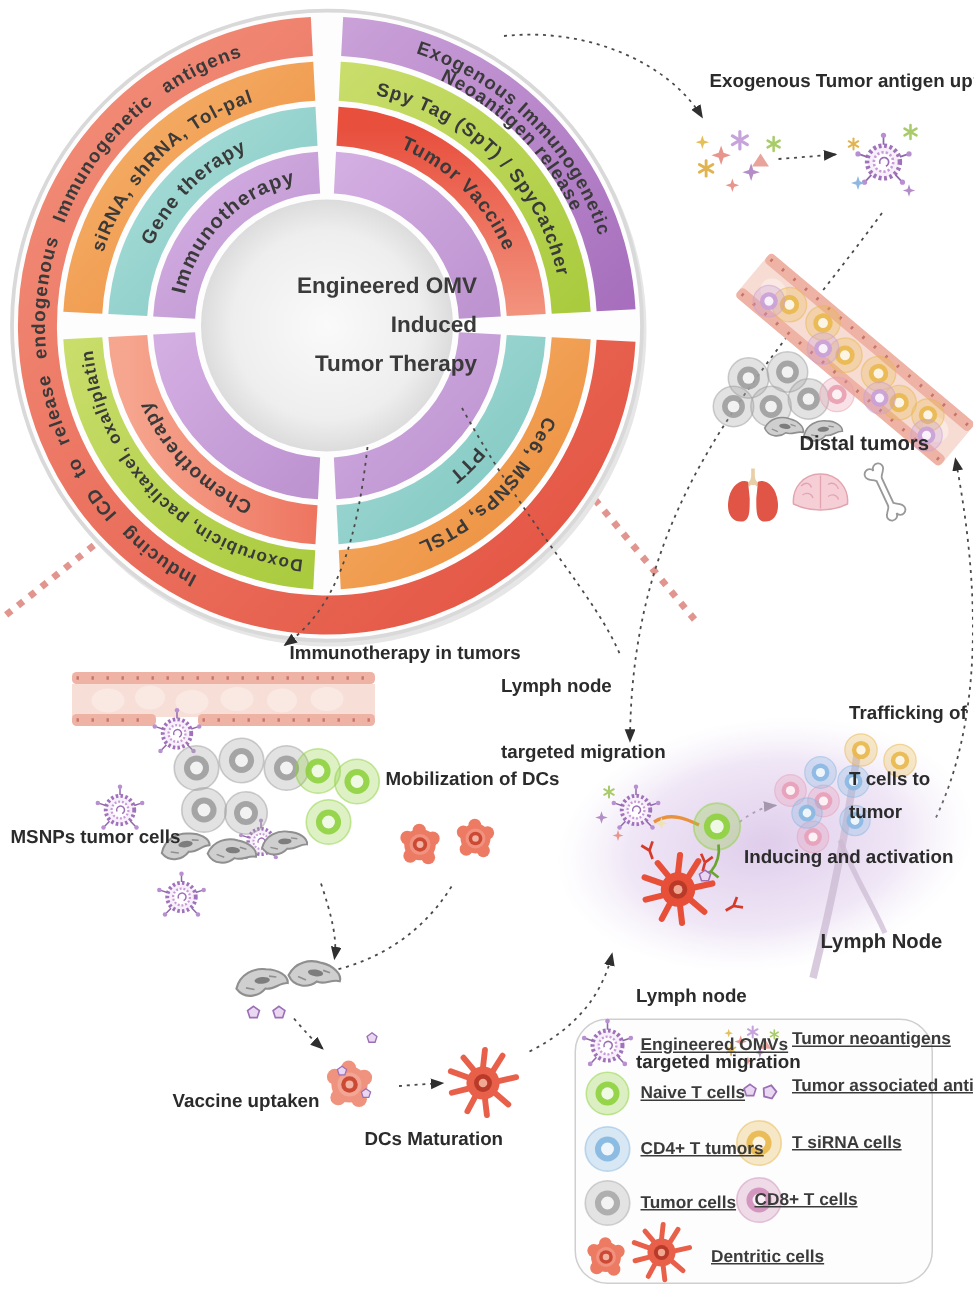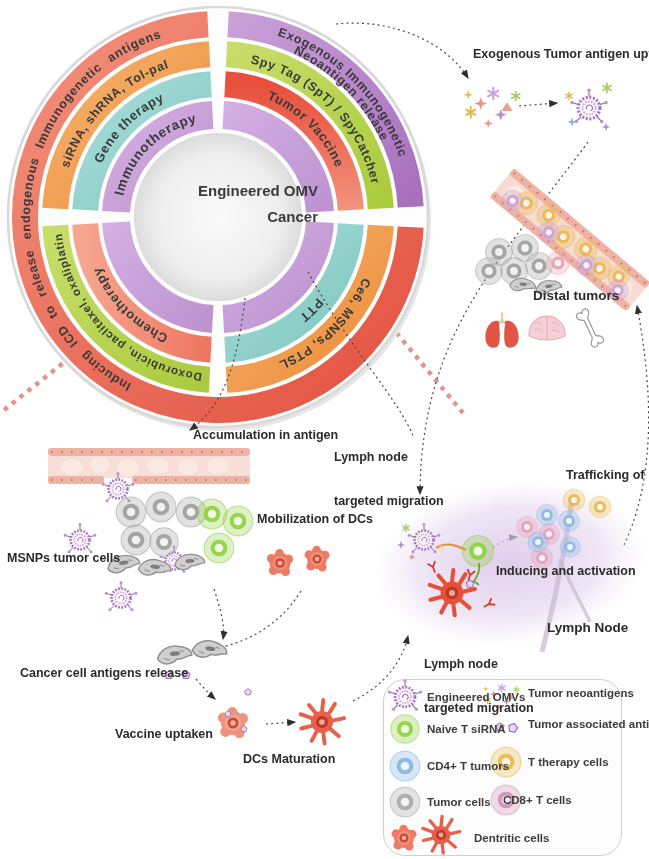--- a/index.html
+++ b/index.html
@@ -6,21 +6,21 @@
   .canvas{position:relative;width:649px;height:859px;background:#fff;overflow:hidden;
           font-family:"Liberation Sans",sans-serif;}
   .canvas svg{position:absolute;left:0;top:0;}
   .lbl{position:absolute;font-size:12.5px;font-weight:600;color:#2b2b2b;line-height:15px;white-space:nowrap;}
   .lbl.two{line-height:22px;white-space:pre-line;}
   .lbl.big{font-size:13.5px;}
   .center-text{position:absolute;left:118px;top:178px;width:200px;text-align:right;
                font-size:15px;line-height:26px;font-weight:600;color:#3a3a3a;}
   .legend-box{position:absolute;left:383px;top:679px;width:239px;height:177px;
               border:1.5px solid #cfcfcf;border-radius:22px;background:#fdfdfd;box-sizing:border-box;}
-  .leg-lbl{position:absolute;font-size:11.5px;font-weight:600;color:#3b3b3b;white-space:nowrap;}
+  .leg-lbl{position:absolute;font-size:11.5px;font-weight:600;color:#3b3b3b;white-space:nowrap;text-decoration:underline;}
   .ringtxt{font-family:"Liberation Sans",sans-serif;font-weight:600;fill:#3a3a3a;letter-spacing:0.7px;}
 </style>
 </head>
 <body>
 
 <div class="canvas">
 
   <div class="legend-box"></div>
 
   <svg width="649" height="859" viewBox="0 0 649 859">
@@ -416,48 +416,49 @@
       <use href="#neo" transform="translate(501,696) scale(0.8)"></use>
       <use href="#pent" transform="translate(500,727) scale(0.9)"></use>
       <use href="#pent" transform="translate(513,728) rotate(15)"></use>
       <use href="#cell" transform="translate(506,762) scale(1.1)" color="#e9b84c"></use>
       <use href="#cell" transform="translate(506,800) scale(1.1)" color="#cf8fba"></use>
     </g>
   </svg>
 
   <div class="center-text">
     <div>Engineered OMV</div>
-    <div>Cancer</div>
+    <div>Induced</div>
+    <div>Tumor Therapy</div>
   </div>
 
   <div class="lbl" style="left:473px;top:47px">Exogenous Tumor antigen uptaken</div>
   <div class="lbl big" style="left:533px;top:288px">Distal tumors</div>
-  <div class="lbl" style="left:193px;top:428px">Accumulation in antigen</div>
+  <div class="lbl" style="left:193px;top:428px">Immunotherapy in tumors</div>
   <div class="lbl two" style="left:334px;top:424px">
     <div>Lymph node</div>
     <div>targeted migration</div>
   </div>
   <div class="lbl two" style="left:566px;top:442px">
     <div>Trafficking of</div>
+    <div>T cells to tumor</div>
   </div>
   <div class="lbl" style="left:7px;top:551px">MSNPs tumor cells</div>
   <div class="lbl" style="left:257px;top:512px">Mobilization of DCs</div>
-  <div class="lbl" style="left:20px;top:666px">Cancer cell antigens release</div>
   <div class="lbl" style="left:115px;top:727px">Vaccine uptaken</div>
   <div class="lbl" style="left:243px;top:752px">DCs Maturation</div>
   <div class="lbl" style="left:496px;top:564px">Inducing and activation</div>
   <div class="lbl big" style="left:547px;top:620px">Lymph Node</div>
   <div class="lbl two" style="left:424px;top:631px">
     <div>Lymph node</div>
     <div>targeted migration</div>
   </div>
 
   <div class="leg-lbl" style="left:427px;top:691px">Engineered OMVs</div>
-  <div class="leg-lbl" style="left:427px;top:723px">Naive T siRNA</div>
+  <div class="leg-lbl" style="left:427px;top:723px">Naive T cells</div>
   <div class="leg-lbl" style="left:427px;top:760px">CD4+ T tumors</div>
   <div class="leg-lbl" style="left:427px;top:796px">Tumor cells</div>
   <div class="leg-lbl" style="left:474px;top:832px">Dentritic cells</div>
   <div class="leg-lbl" style="left:528px;top:687px">Tumor neoantigens</div>
   <div class="leg-lbl" style="left:528px;top:718px">Tumor associated antigens</div>
-  <div class="leg-lbl" style="left:528px;top:756px">T therapy cells</div>
+  <div class="leg-lbl" style="left:528px;top:756px">T siRNA cells</div>
   <div class="leg-lbl" style="left:503px;top:794px">CD8+ T cells</div>
 
 </div>
 
 </body></html>

